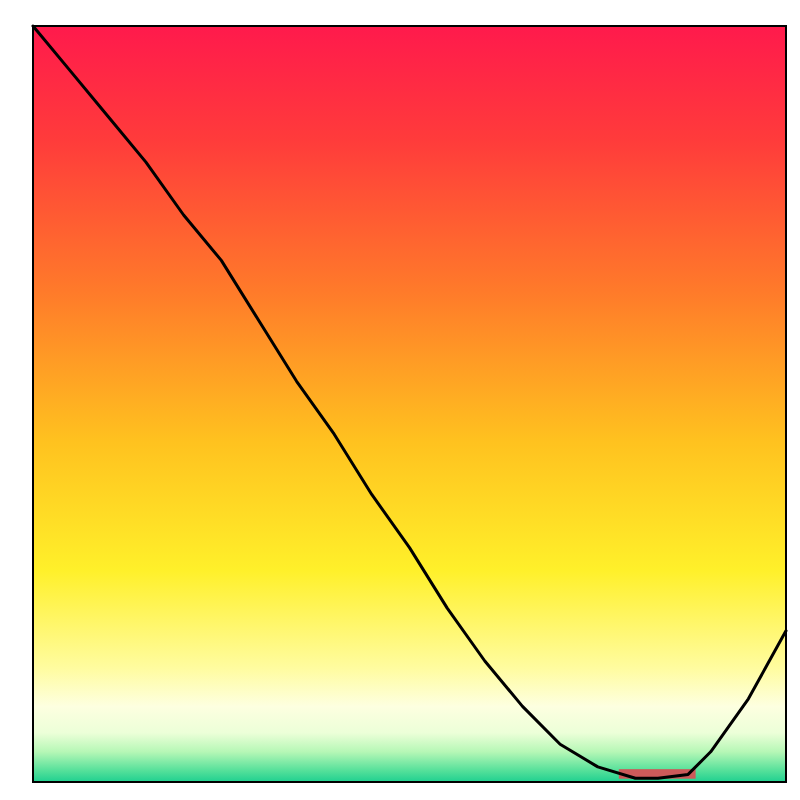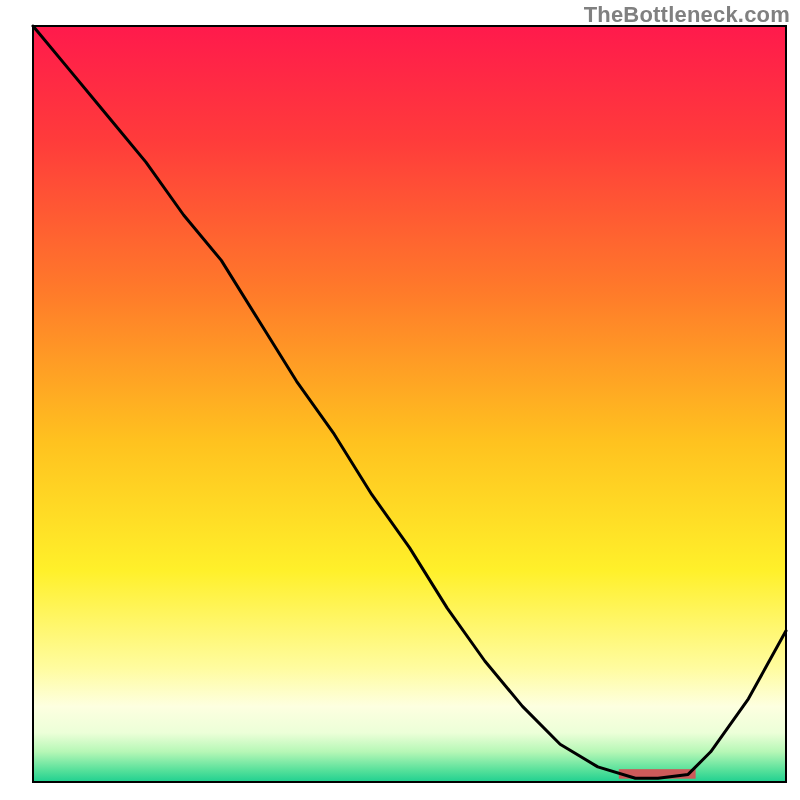--- a/index.html
+++ b/index.html
@@ -33,21 +33,20 @@
     display: block;
   }
   .marker {
     stroke: none;
   }
 </style>
 </head>
 <body>
 <div class="canvas">
 
-<div class="watermark">TheBottleneck.com</div>
 
 <svg class="plot" viewBox="0 0 800 800" preserveAspectRatio="none">
   <defs>
     <linearGradient id="bg-grad" x1="0" y1="0" x2="0" y2="1">
     <stop offset="0%" stop-color="#ff1a4c"></stop>
           <stop offset="15%" stop-color="#ff3b3b"></stop>
           <stop offset="35%" stop-color="#ff7a2a"></stop>
           <stop offset="55.00000000000001%" stop-color="#ffc21f"></stop>
           <stop offset="72%" stop-color="#fff02a"></stop>
           <stop offset="85%" stop-color="#fffca0"></stop>

